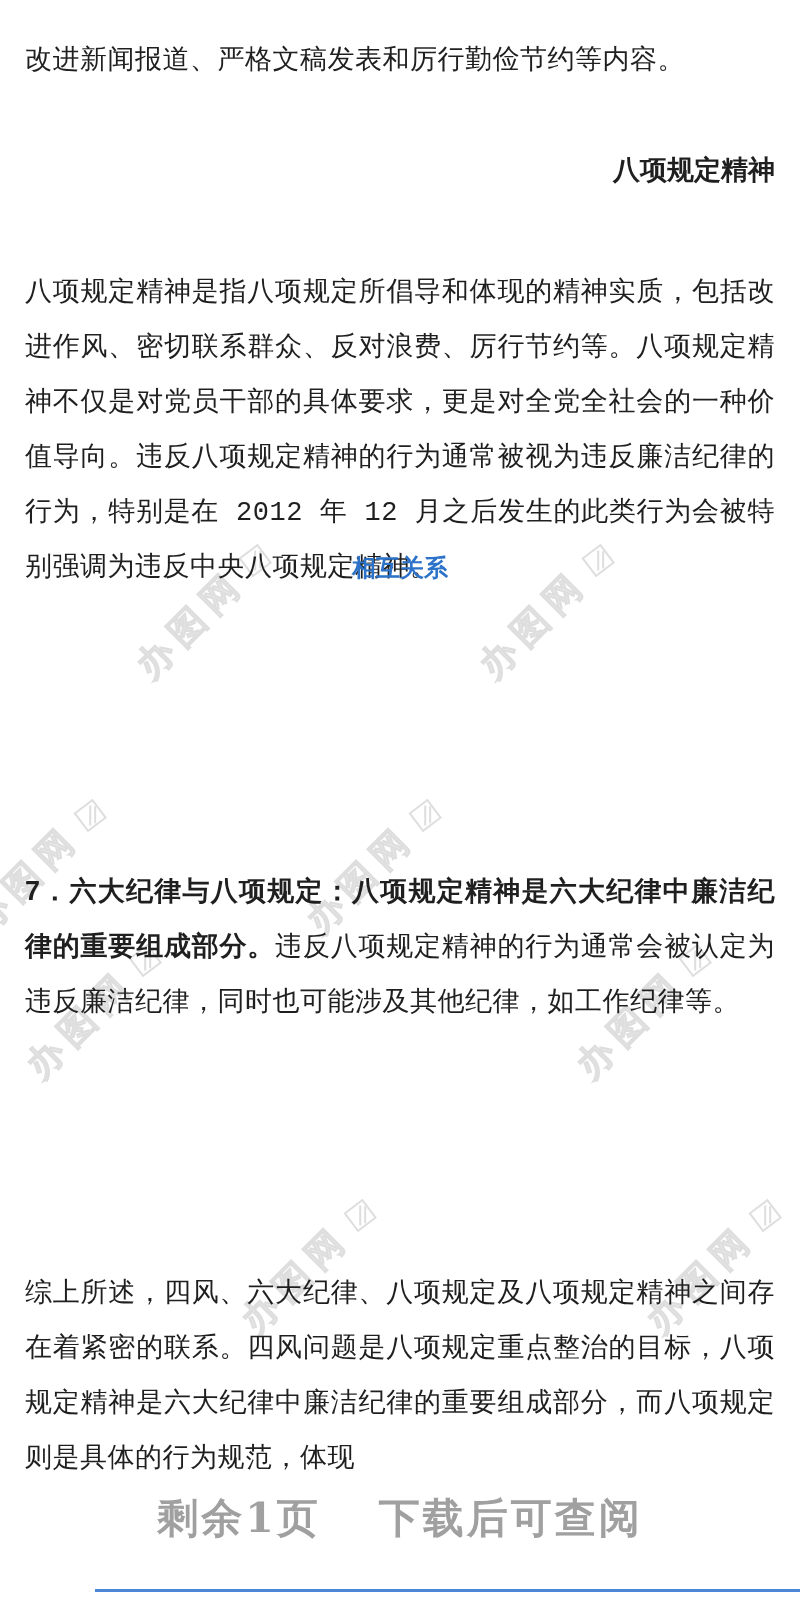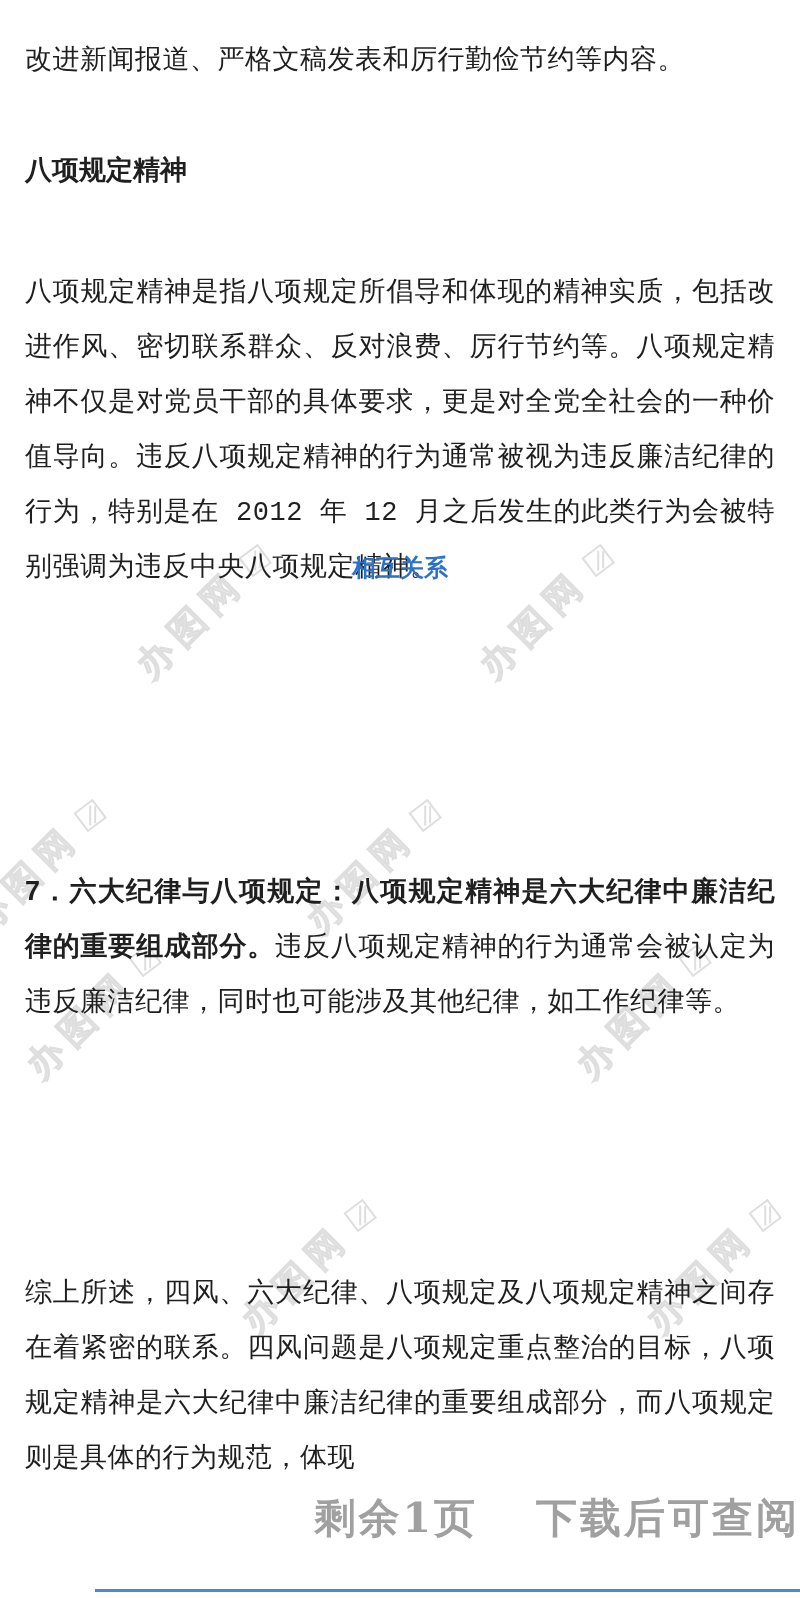--- a/index.html
+++ b/index.html
@@ -36,35 +36,35 @@
     line-height: 55px;
     letter-spacing: 0.5px;
     text-align: justify;
     text-justify: inter-ideograph;
     margin-top: 32px;
   }
   .body-text strong { font-weight: 700; }
   .heading-black {
     font-size: 27px;
     font-weight: 700;
-    text-align: left;
+    text-align: right;
     line-height: 40px;
   }
   .heading-blue {
     font-size: 24px;
     font-weight: 700;
     text-align: center;
     line-height: 40px;
   }
   .footer-banner {
     position: absolute;
     left: 0;
     top: 1490px;
     width: 800px;
-    text-align: right;
+    text-align: center;
     font-family: "DejaVu Serif", "Liberation Serif", serif;
     font-weight: 700;
     font-size: 41px;
     line-height: 56px;
     color: #a0a0a0;
     letter-spacing: 3px;
     cursor: pointer;
   }
   .footer-banner .gap { display: inline-block; width: 58px; }
   .bottom-line {

